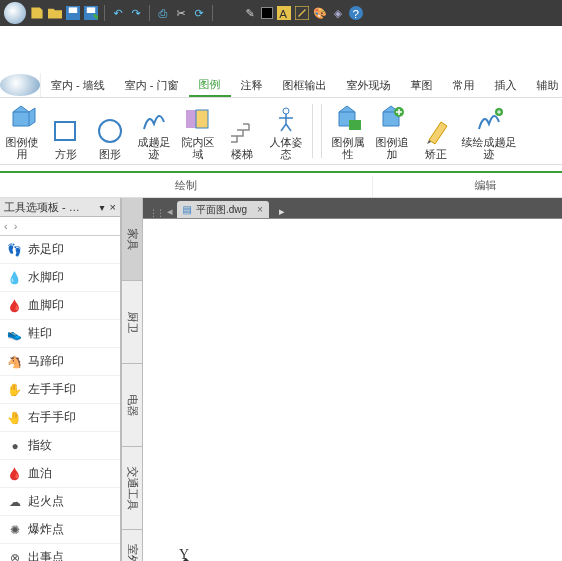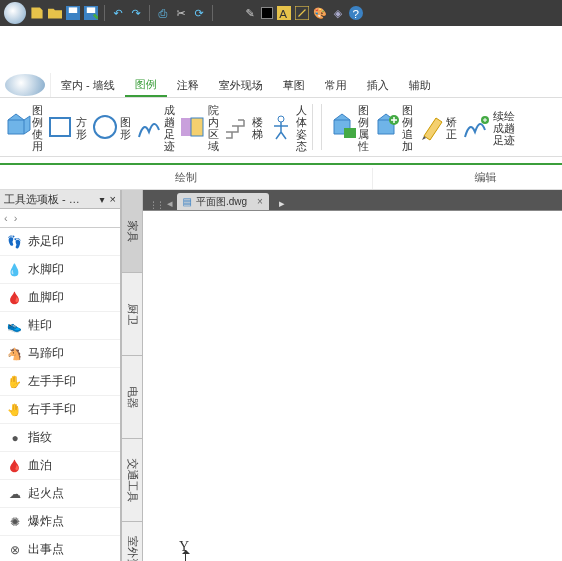--- a/index.html
+++ b/index.html
@@ -50,21 +50,21 @@
   .menu-item{
     padding:0 10px;display:flex;align-items:center;cursor:default;white-space:nowrap;
   }
   .menu-item.active{color:#3b9e3b;border-bottom:2px solid #3b9e3b;text-align:right;}
   
   .ribbon {
     display:flex;border-bottom:1px solid #ddd;
   }
   .ribbon-row{display:flex;}
   .ribbon-btn{
-    width:40px;display:flex;flex-direction:row;align-items:center;justify-content:flex-start;
+    width:40px;display:flex;flex-direction:column;align-items:center;justify-content:flex-end;
     padding:6px 2px 4px;cursor:default;
   }
   .ribbon-icon{
     width:30px;height:30px;display:flex;align-items:center;justify-content:center;margin-bottom:2px;
   }
   .ribbon-label{font-size:11px;text-align:center;line-height:12px;}
   .vdiv{width:1px;background:#ddd;margin:6px 4px;}
   .hdiv{height:3px;border-top:2px solid #3b9e3b;margin-top:6px;}
   .section-label{text-align:center;font-size:11px;padding:2px 0 4px;color:#555;}
   
@@ -188,22 +188,24 @@
       </svg>
     </span>
 </div>
 
 <div class="menubar">
   <div class="menu-app">
       <span class="menu-app-big"></span>
     </div>
   <div id="menu-items" style="display:flex;">
       <div class="menu-item">室内 - 墙线</div>
+      <div class="menu-item">室内 - 门窗</div>
       <div class="menu-item active">图例</div>
       <div class="menu-item">注释</div>
+      <div class="menu-item">图框输出</div>
       <div class="menu-item">室外现场</div>
       <div class="menu-item">草图</div>
       <div class="menu-item">常用</div>
       <div class="menu-item">插入</div>
       <div class="menu-item">辅助</div>
     </div>
 </div>
 
 <div class="ribbon">
 

